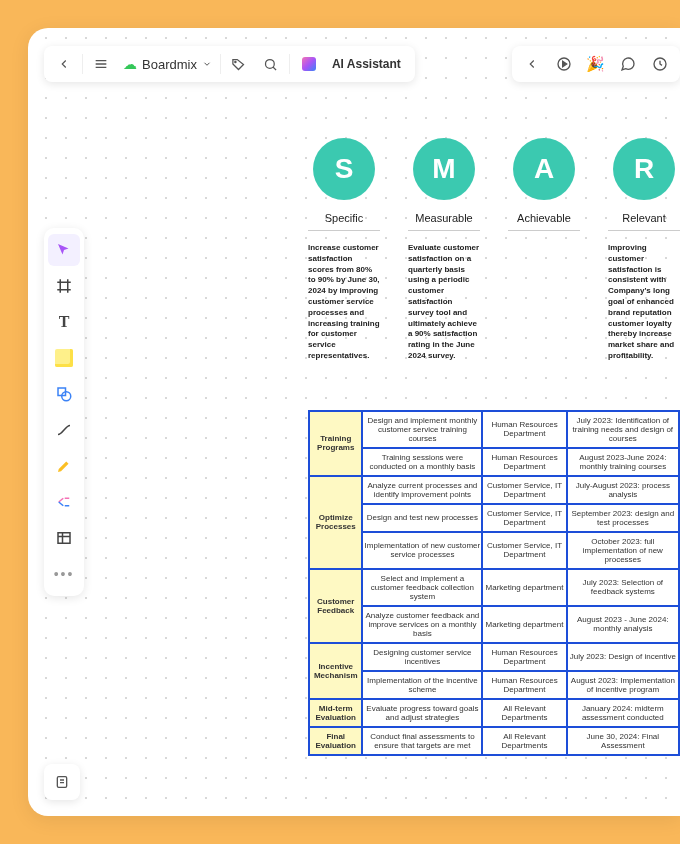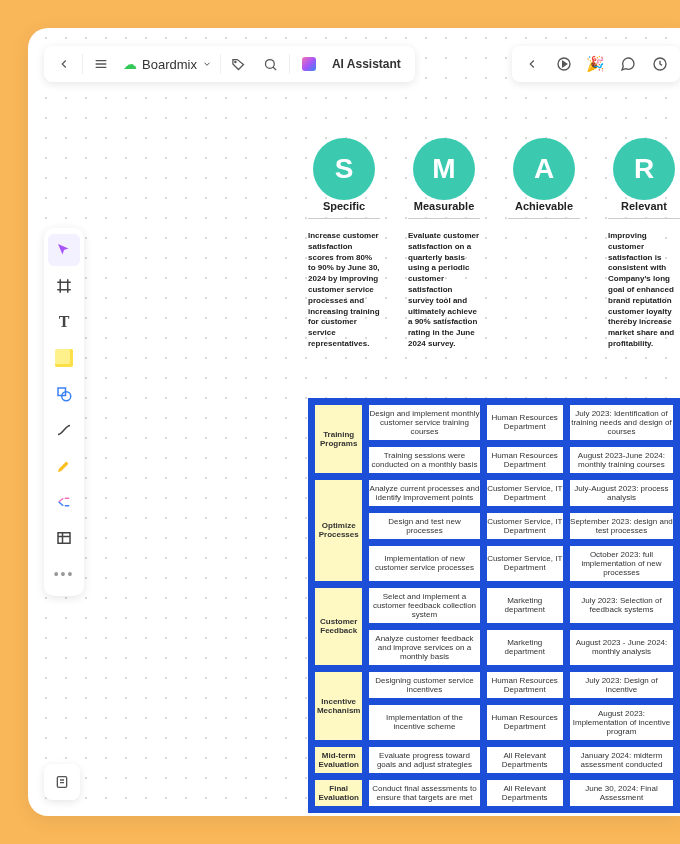--- a/index.html
+++ b/index.html
@@ -170,22 +170,23 @@
   border-radius: 50%;
   background: #3BC9B0;
   color: #fff;
   font-size: 28px;
   font-weight: 600;
   display: flex;
   align-items: center;
   justify-content: center;
 }
 .smart-label {
+  margin-top: 12px;
   font-size: 11px;
-  font-weight: 700;
+  font-weight: 400;
   color: #222;
   text-align: left;
 }
 .smart-underline {
   width: 100%;
   height: 1px;
   background: #ccc;
   margin-top: 6px;
 }
 .smart-desc {
@@ -200,21 +201,21 @@
 .table-wrap {
   margin-top: 48px;
   margin-left: 190px;
 }
 table {
   border-collapse: collapse;
   font-size: 8px;
   color: #333;
 }
 td {
-  border: 7px solid #1d4ed8;
+  border: 2px solid #1d4ed8;
   padding: 4px 0;
   text-align: center;
   vertical-align: middle;
   background: #fff;
 }
 td.cat {
   background: #fef9c3;
   font-weight: 700;
   width: 56px;
 }

